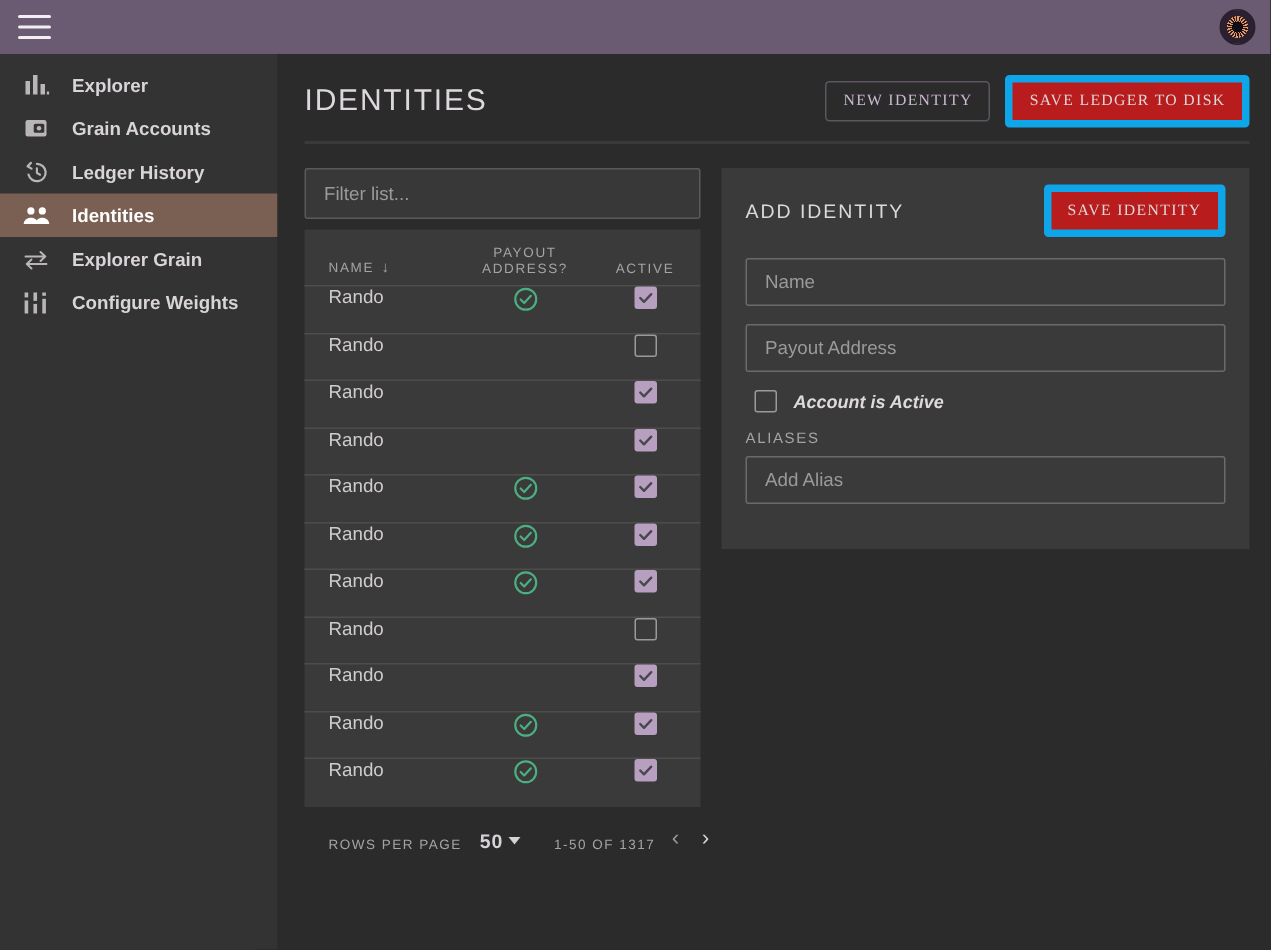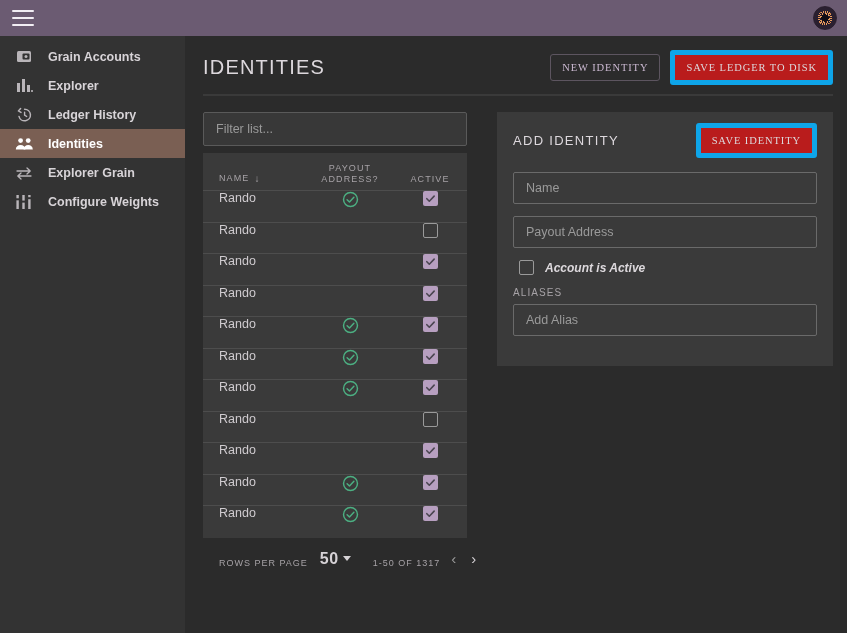--- a/index.html
+++ b/index.html
@@ -55,21 +55,21 @@
   .page-title { font-size: 20px; letter-spacing: 1.2px; color: #ddd8dd; font-weight: normal; }
   .head-btns { display: flex; align-items: center; gap: 10px; }
   .btn {
     font-size: 10.5px; letter-spacing: 0.9px; padding: 7px 11px; cursor: pointer;
     border-radius: 3px; white-space: nowrap; font-family: Liberation Serif, serif;
   }
   .btn-outline { background: transparent; border: 1px solid #5d5560; color: #cbb9d1; }
   .btn-filled { background: #b91c1c; border: 5px solid #0ea5e9; color: #ddd9dd; text-align: center; }
   .head-rule { height: 2px; background: #3a3a3a; margin: 9px 14px 0 18px; }
 
-  .content { display: flex; gap: 30px; padding: 16px 14px 0 18px; align-items: flex-start; }
+  .content { display: flex; gap: 14px; padding: 16px 14px 0 18px; align-items: flex-start; }
 
   
   .table-card { width: 264px; flex: 0 0 264px; }
   .filter-box {
     height: 34px; background: #383838; border: 1px solid #5a5a5a; border-radius: 2px;
     display: flex; align-items: center; padding: 0 12px; margin-bottom: 7px;
   }
   .filter-box .ph { color: #9a9a9a; font-size: 12.5px; }
   .table { background: #3a3a3a; }
   .thead { display: flex; align-items: flex-end; height: 38px; padding-bottom: 5px; border-bottom: 1px solid #4d4d4d; }
@@ -84,21 +84,21 @@
   .td-payout { flex: 1 1 auto; display: flex; align-items: center; justify-content: center; }
   .td-active { flex: 0 0 74px; display: flex; align-items: center; justify-content: center; }
   .check-circle { width: 17px; height: 17px; }
   .cbox { width: 15px; height: 15px; border-radius: 2px; display: flex; align-items: center; justify-content: center; }
   .cbox.on { background: #b79fc0; }
   .cbox.off { background: transparent; border: 1px solid #9a9a9a; }
   .cbox.on svg { display: block; }
 
   .tfoot { display: flex; align-items: flex-end; height: 30px; padding: 0 8px 0 16px; gap: 8px; color: #a6a2a6; font-size: 9px; letter-spacing: 1px; }
   .rpp-label { white-space: nowrap; }
-  .rpp-val { color: #d6d2d6; font-size: 16px; font-weight: bold; letter-spacing: 0.5px; display: flex; align-items: center; gap: 4px; cursor: pointer; margin-left: 4px; }
+  .rpp-val { color: #d6d2d6; font-size: 13px; font-weight: bold; letter-spacing: 0.5px; display: flex; align-items: center; gap: 4px; cursor: pointer; margin-left: 4px; }
   .caret { width: 0; height: 0; border-left: 4px solid transparent; border-right: 4px solid transparent; border-top: 5px solid #d6d2d6; }
   .range { margin-left: 14px; white-space: nowrap; }
   .pager { margin-left: auto; display: flex; align-items: center; gap: 8px; }
   .pg-btn { color: #9a9a9a; font-size: 15px; cursor: pointer; line-height: 1; padding: 2px 3px; }
   .pg-btn.next { color: #d6d2d6; }
 
   
   .panel { flex: 1 1 auto; background: #3a3a3a; padding: 11px 16px 18px 16px; min-width: 0; }
   .panel-head { display: flex; align-items: center; justify-content: space-between; margin-bottom: 14px; }
   .panel-title { font-size: 13px; letter-spacing: 1.3px; color: #ddd8dd; }
@@ -125,38 +125,38 @@
     <div class="avatar"></div>
   </div>
 
   <div class="body-row">
 
     <div class="sidebar">
 
       <div class="nav-item">
         <span class="nav-ico">
           <svg width="17" height="15" viewBox="0 0 17 15">
-            <rect x="1" y="2" width="14" height="11" rx="1.5" fill="#b9b5b9"></rect>
-            <rect x="6.5" y="4.5" width="7" height="6" rx="1" fill="#333"></rect>
-            <circle cx="10" cy="7.5" r="1.5" fill="#b9b5b9"></circle>
-          </svg>
-        </span>
-        <span>Grain Accounts</span>
-      </div>
-
-      <div class="nav-item">
-        <span class="nav-ico">
-          <svg width="17" height="15" viewBox="0 0 17 15">
             <rect x="1" y="5" width="3" height="9" fill="#b9b5b9"></rect>
             <rect x="6" y="1" width="3" height="13" fill="#b9b5b9"></rect>
             <rect x="11" y="7" width="3" height="7" fill="#b9b5b9"></rect>
             <rect x="15.2" y="12" width="1.6" height="2" fill="#b9b5b9"></rect>
           </svg>
         </span>
         <span>Explorer</span>
+      </div>
+
+      <div class="nav-item">
+        <span class="nav-ico">
+          <svg width="17" height="15" viewBox="0 0 17 15">
+            <rect x="1" y="2" width="14" height="11" rx="1.5" fill="#b9b5b9"></rect>
+            <rect x="6.5" y="4.5" width="7" height="6" rx="1" fill="#333"></rect>
+            <circle cx="10" cy="7.5" r="1.5" fill="#b9b5b9"></circle>
+          </svg>
+        </span>
+        <span>Grain Accounts</span>
       </div>
 
       <div class="nav-item">
         <span class="nav-ico">
           <svg width="17" height="16" viewBox="0 0 17 16">
             <path d="M8.6 2.2a5.8 5.8 0 1 1-5.6 7.2" fill="none" stroke="#b9b5b9" stroke-width="1.5" stroke-linecap="round"></path>
             <path d="M4.6 1.6 2.4 3.9l2.6 1.5" fill="none" stroke="#b9b5b9" stroke-width="1.5" stroke-linejoin="round" stroke-linecap="round"></path>
             <path d="M8.6 5.2v3l2.1 1.3" fill="none" stroke="#b9b5b9" stroke-width="1.4" stroke-linecap="round"></path>
           </svg>
         </span>

